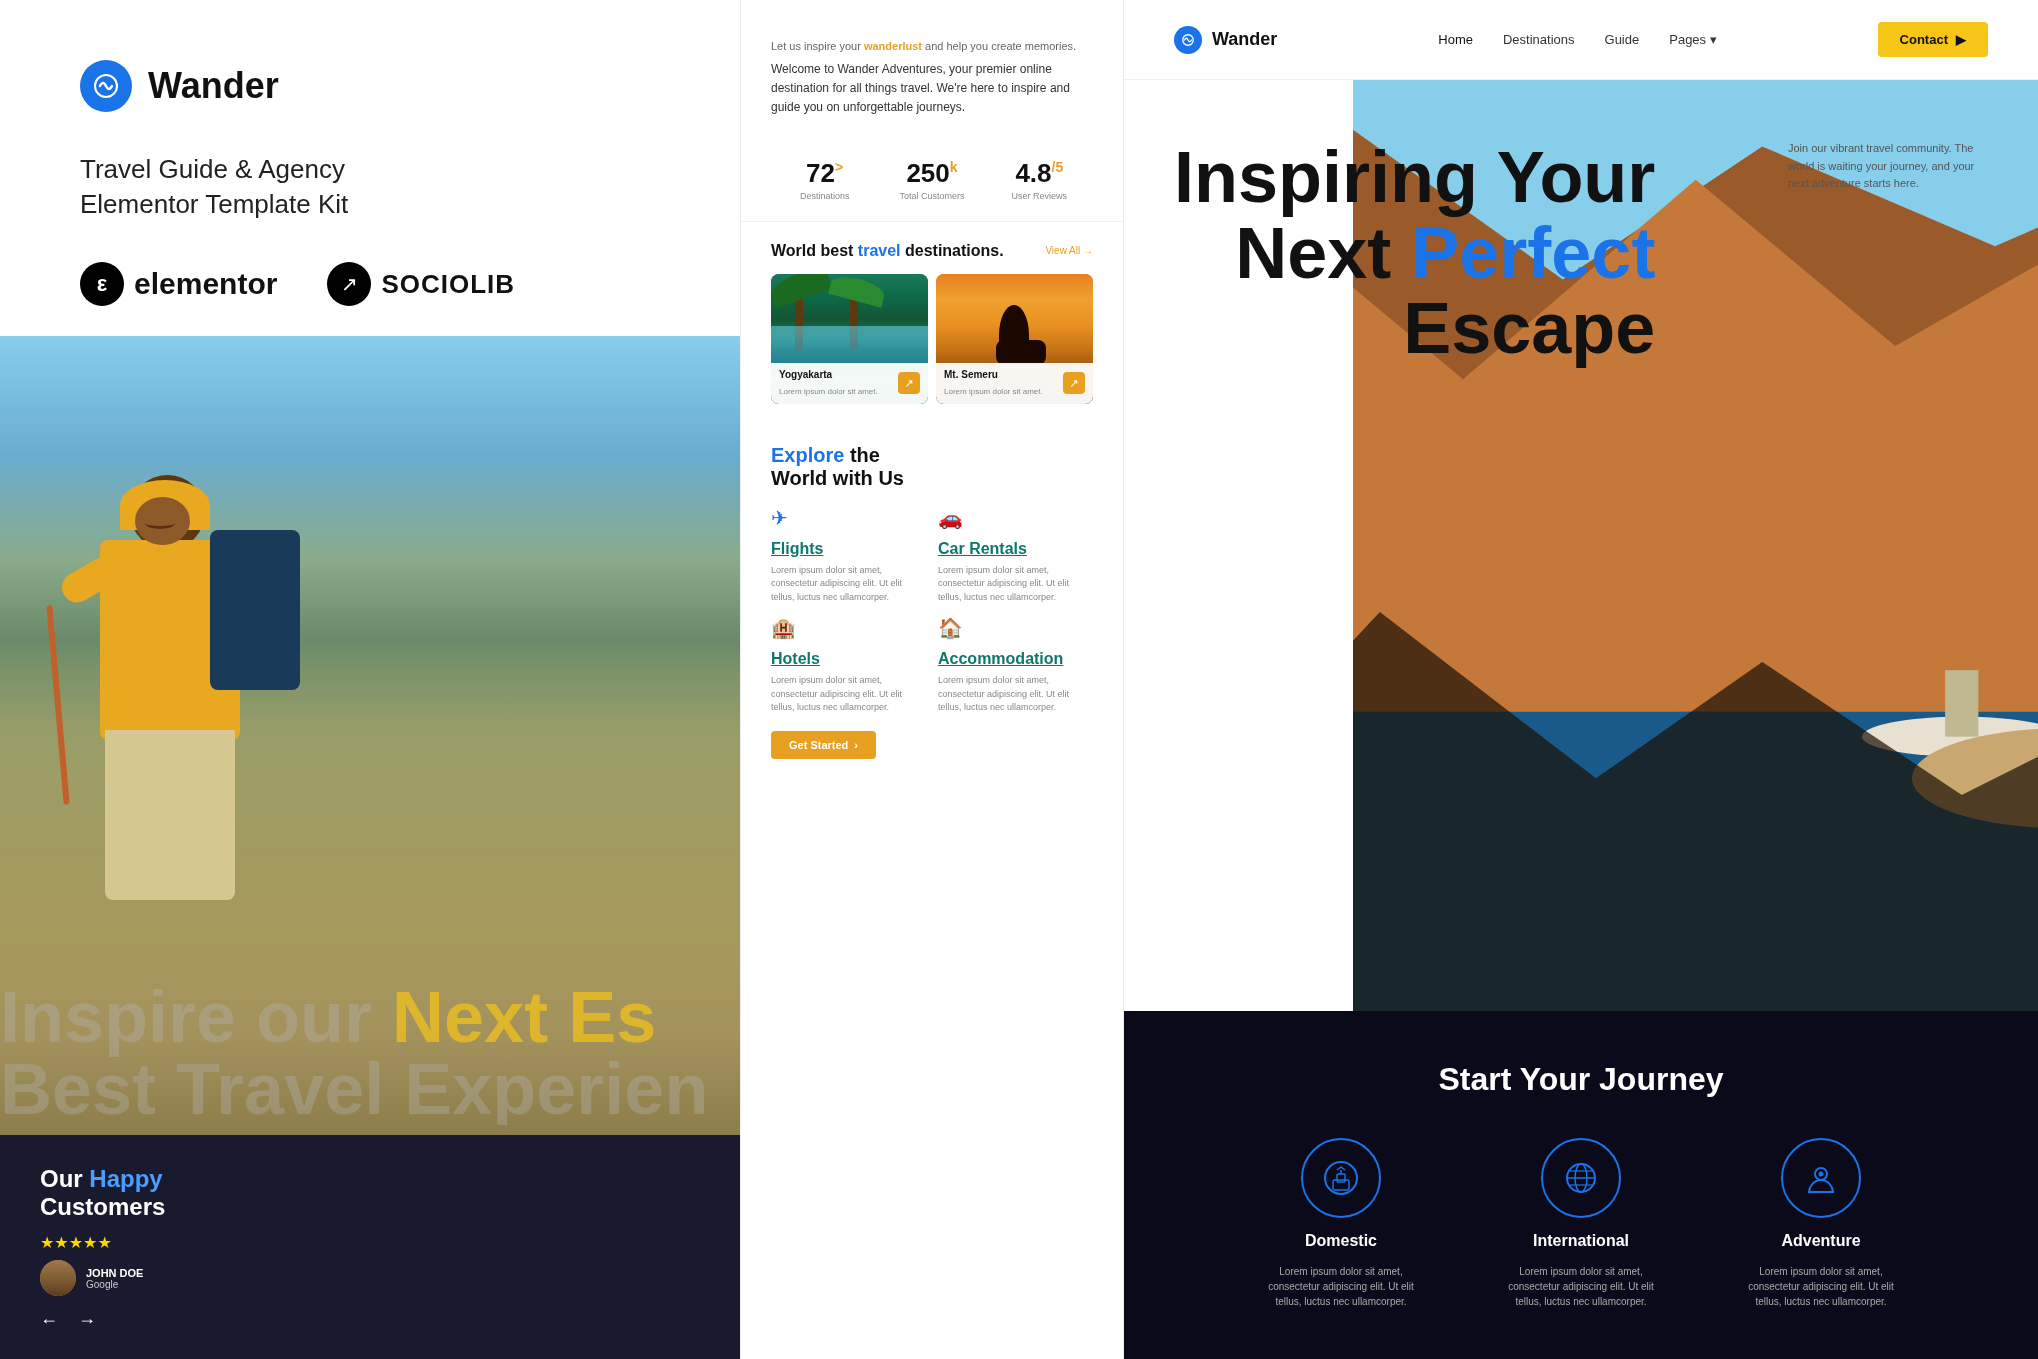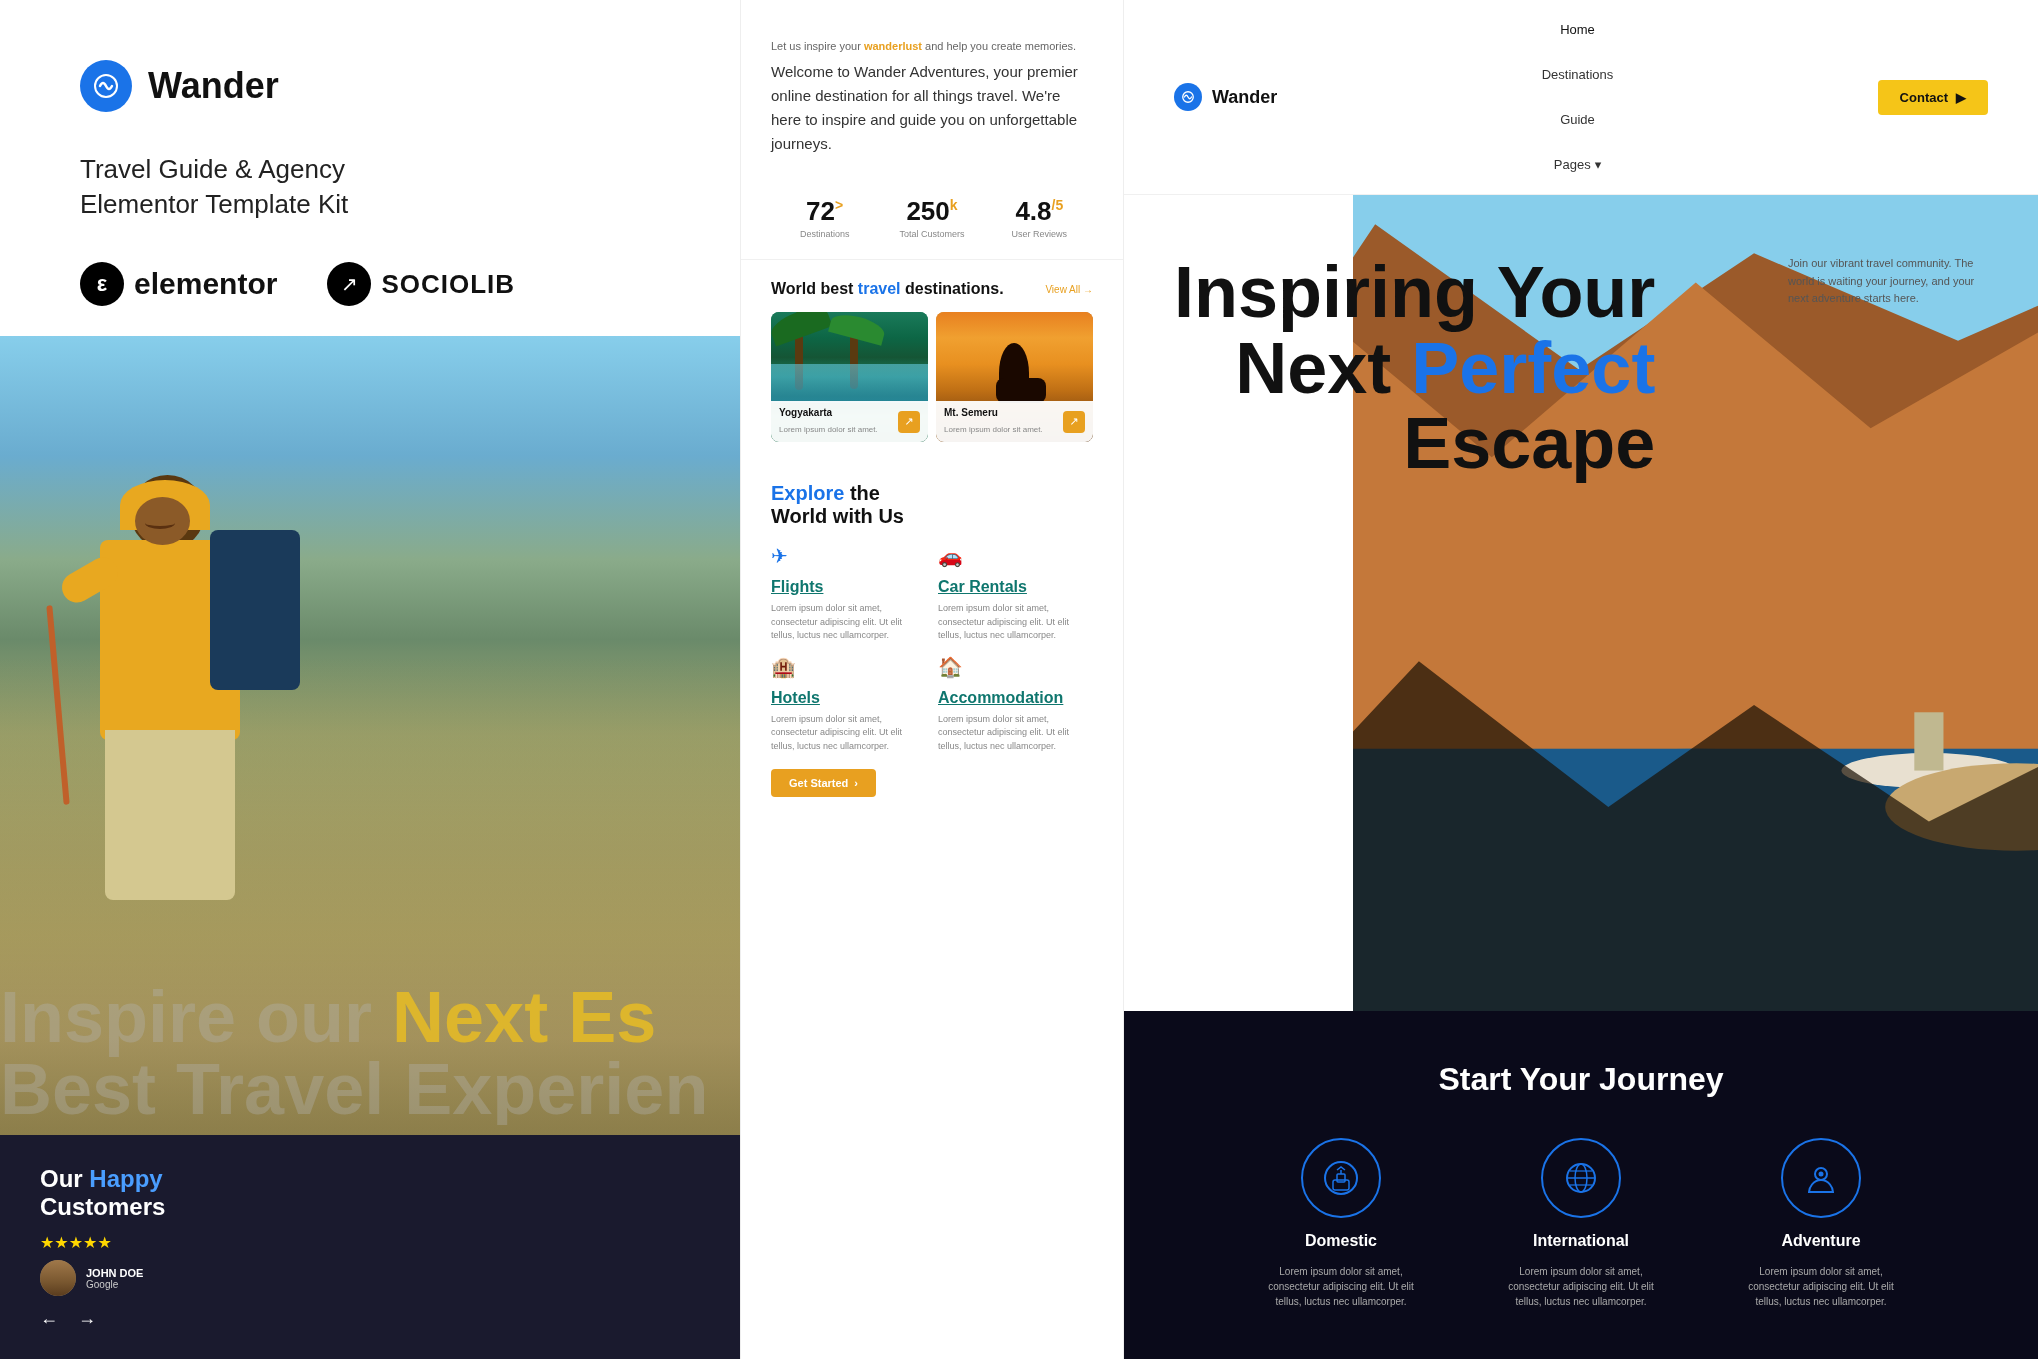--- a/index.html
+++ b/index.html
@@ -180,21 +180,21 @@
       font-size: 11px;
       color: #666;
       margin-bottom: 4px;
     }
     .wanderlust-link {
       color: #e8a020;
       font-size: 11px;
       font-weight: 600;
     }
     .middle-description {
-      font-size: 15px;
+      font-size: 12px;
       color: #333;
       line-height: 1.6;
       margin-top: 8px;
     }
 
     .stats-row {
       display: flex;
       padding: 20px 30px;
       gap: 0;
       border-bottom: 1px solid #f0f0f0;
@@ -370,21 +370,20 @@
     }
     .right-brand-name {
       font-size: 18px;
       font-weight: 700;
       color: #111;
     }
     .right-nav-links {
       display: flex;
       gap: 30px;
       align-items: center;
-      flex-direction: column;
     }
     .nav-link {
       font-size: 13px;
       color: #333;
       cursor: pointer;
     }
     .nav-link.active { color: #111; font-weight: 500; }
     .nav-pages {
       display: flex;
       align-items: center;

